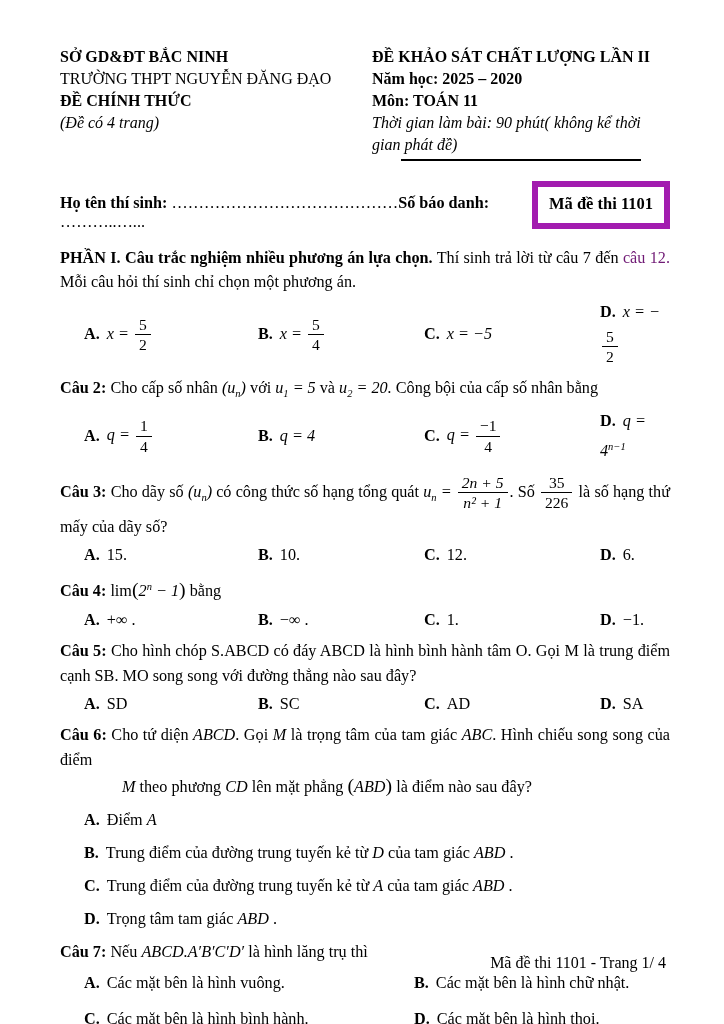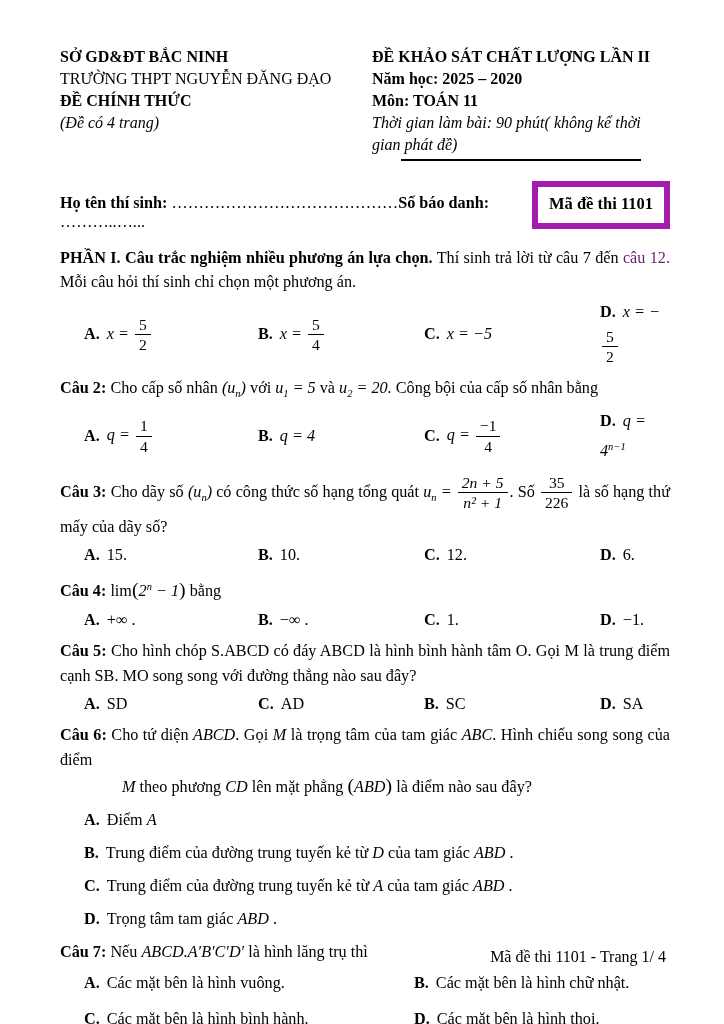--- a/index.html
+++ b/index.html
@@ -48,21 +48,21 @@
   sup { font-size:10.5px; }
   sub { font-size:10.5px; }
   .frac {
     display:inline-block; vertical-align:middle; text-align:center;
     line-height:1.12; font-size:15.6px; margin:3px 2px 4px;
   }
   .frac .num { display:block; padding:0 4px 1px; }
   .frac .den { display:block; border-top:1.4px solid #000; padding:1px 4px 0; }
   .indent { display:inline-block; width:62px; }
 
-  .footer { position:absolute; right:58px; bottom:58px; font-size:16px; }
+  .footer { position:absolute; right:58px; bottom:52px; font-size:16px; }
 </style>
 </head>
 <body>
 
 <div class="page">
 
   <div class="header">
     <div class="h-left">
       <div class="bold">SỞ GD&amp;ĐT BẮC NINH</div>
       <div>TRƯỜNG THPT  NGUYỄN ĐĂNG ĐẠO</div>
@@ -122,22 +122,22 @@
           <span class="opt"><b class="letter">A.</b><span class="">+∞ .</span></span>
           <span class="opt"><b class="letter">B.</b><span class="">−∞ .</span></span>
           <span class="opt"><b class="letter">C.</b><span class="">1.</span></span>
           <span class="opt"><b class="letter">D.</b><span class="">−1.</span></span>
         </div>
       </div>
       <div class="question">
         <p class="qbody"><b class="qlabel">Câu 5: </b><span class="">Cho hình chóp S.ABCD có đáy ABCD là hình bình hành tâm O. Gọi M là trung điểm cạnh SB. MO song song với đường thẳng nào sau đây?</span></p>
         <div class="options grid4">
           <span class="opt"><b class="letter">A.</b><span class="">SD</span></span>
+          <span class="opt"><b class="letter">B.</b><span class="">SC</span></span>
           <span class="opt"><b class="letter">C.</b><span class="">AD</span></span>
-          <span class="opt"><b class="letter">B.</b><span class="">SC</span></span>
           <span class="opt"><b class="letter">D.</b><span class="">SA</span></span>
         </div>
       </div>
       <div class="question">
         <p class="qbody"><b class="qlabel">Câu 6: </b><span class="">Cho tứ diện </span><span class="mi ">ABCD</span><span class="">. Gọi </span><span class="mi ">M</span><span class=""> là trọng tâm của tam giác </span><span class="mi ">ABC</span><span class="">. Hình chiếu song song của điểm</span><span><br><span class="indent"></span></span><span class="mi ">M</span><span class=""> theo phương </span><span class="mi ">CD</span><span class=""> lên mặt phẳng </span><span class="big ">(</span><span class="mi ">ABD</span><span class="big ">)</span><span class=""> là điểm nào sau đây?</span></p>
         <div class="options stack">
           <div class="opt"><b class="letter">A.</b><span class="">Điểm </span><span class="mi ">A</span></div>
           <div class="opt"><b class="letter">B.</b><span class="">Trung điểm của đường trung tuyến kẻ từ </span><span class="mi ">D</span><span class=""> của tam giác </span><span class="mi ">ABD</span><span class=""> .</span></div>
           <div class="opt"><b class="letter">C.</b><span class="">Trung điểm của đường trung tuyến kẻ từ </span><span class="mi ">A</span><span class=""> của tam giác </span><span class="mi ">ABD</span><span class=""> .</span></div>
           <div class="opt"><b class="letter">D.</b><span class="">Trọng tâm tam giác </span><span class="mi ">ABD</span><span class=""> .</span></div>

